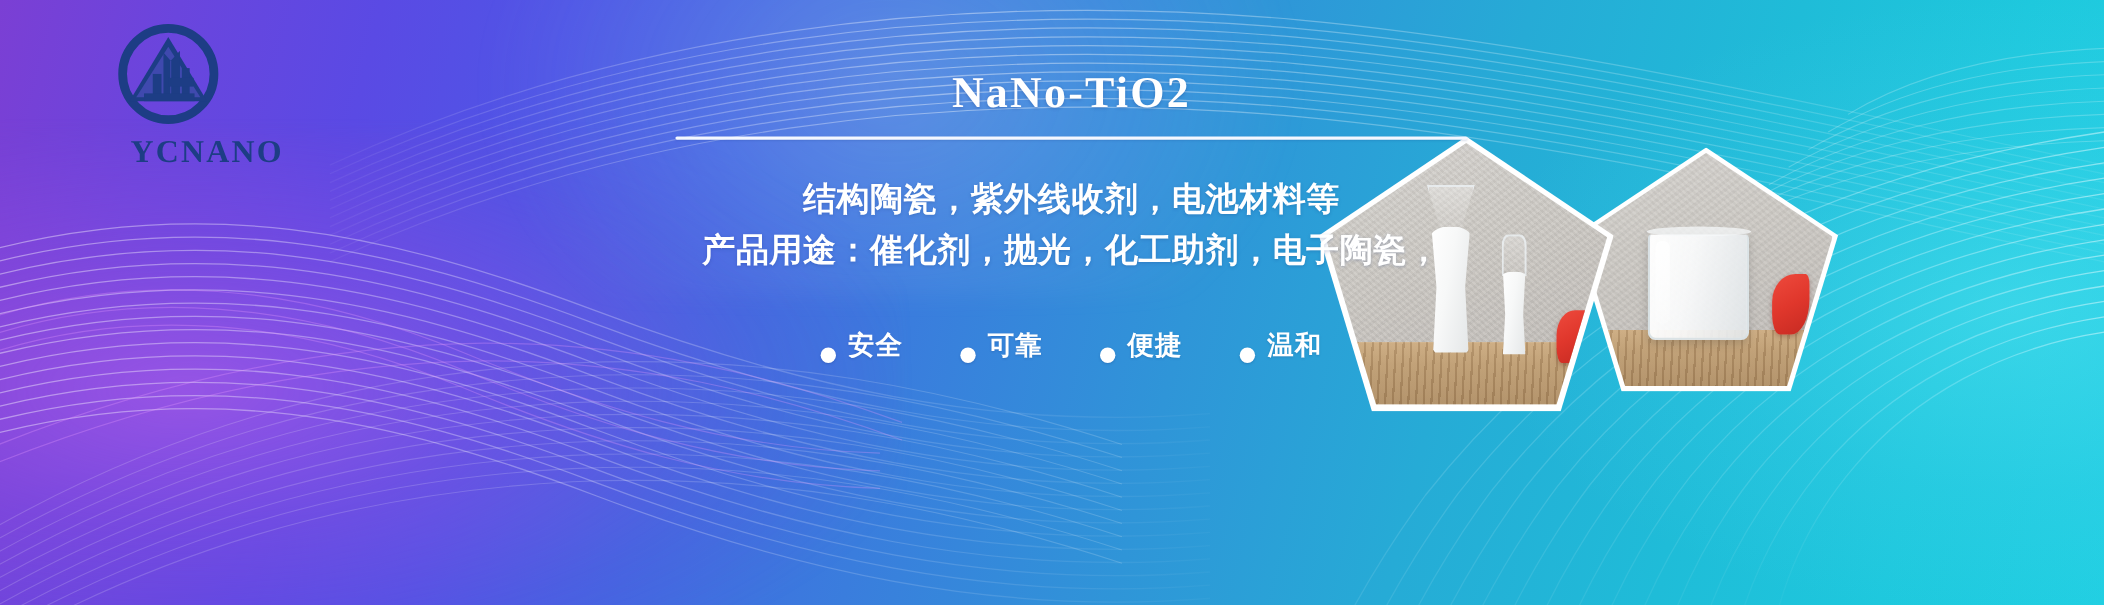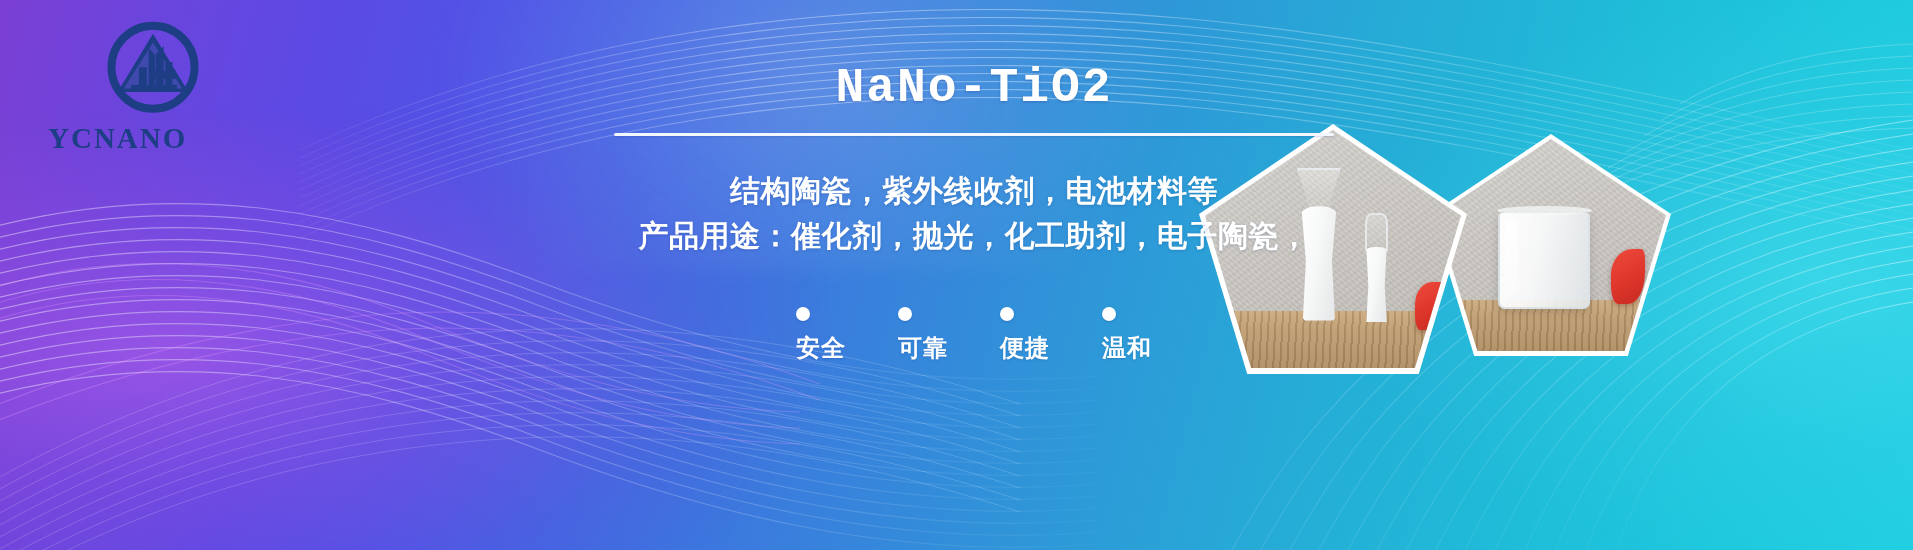--- a/index.html
+++ b/index.html
@@ -64,21 +64,21 @@
        rgba(80,205,240,0) 72%);
   }
 
   svg.waves { position:absolute; inset:0; width:1913px; height:550px; }
 
   
   .logo-block {
     position:absolute;
     left:48px; top:16px;
     width:210px;
-    text-align:left;
+    text-align:right;
     z-index:8;
   }
   .logo-mark { width:106px; height:106px; margin:0 auto; display:block; }
   .logo-word {
     margin-top:2px;
     font-family:"Liberation Serif", serif;
     font-weight:700;
     font-size:29px;
     letter-spacing:2.0px;
     color:#1d3d85;
@@ -88,23 +88,23 @@
   
   .content {
     position:absolute;
     left:604px; top:62px;
     width:740px;
     z-index:9;
     text-align:center;
   }
 
   .headline {
-    font-family:Liberation Mono, monospace;
+    font-family:Liberation Serif, serif;
     font-weight:700;
-    font-size:48px;
+    font-size:40px;
     letter-spacing:2px;
     color:#ffffff;
     line-height:1.1;
     text-shadow:0 1px 3px rgba(20,40,110,0.28);
     white-space:nowrap;
   }
 
   .divider {
     margin:18px auto 0 auto;
     width:720px; height:3px;
@@ -127,30 +127,29 @@
 
   .features {
     margin-top:48px;
     display:flex;
     justify-content:center;
     align-items:center;
     gap:52px;
   }
   .feature {
     display:flex;
-    align-items:flex-start;
+    align-items:flex-end;
     gap:11px;
     font-family:Liberation Serif, serif;
     font-weight:700;
     font-size:24px;
     color:#ffffff;
     letter-spacing:1px;
     text-shadow:0 1px 2px rgba(20,50,120,0.22);
     white-space:nowrap;
-    flex-direction:column;
   }
   .feature .dot {
     width:14px; height:14px;
     border-radius:50%;
     background:#ffffff;
     flex:0 0 auto;
     box-shadow:0 1px 2px rgba(20,50,120,0.25);
   }
 
   

